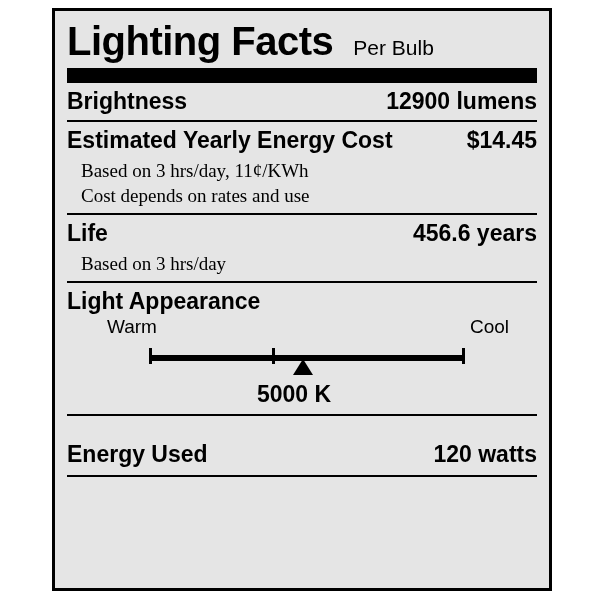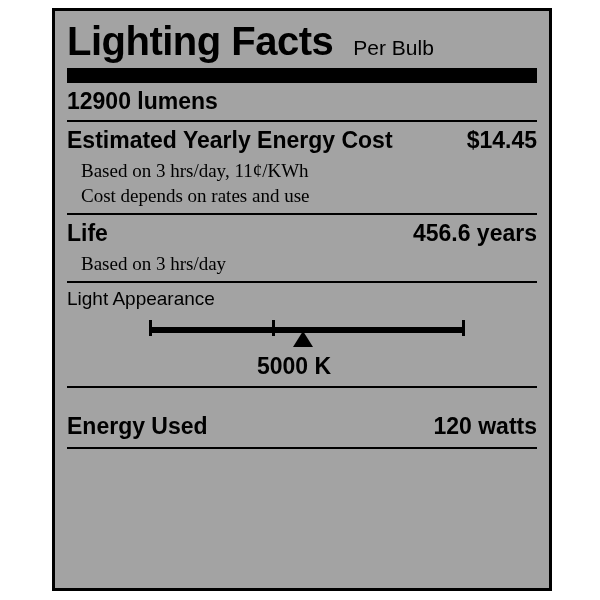--- a/index.html
+++ b/index.html
@@ -15,21 +15,21 @@
     overflow: hidden;
   }
   .label-box {
     position: absolute;
     left: 52px;
     top: 8px;
     width: 500px;
     height: 583px;
     border: 3px solid #000000;
     box-sizing: border-box;
-    background: #a3a3a3;
+    background: #e5e5e5;
   }
   .inner {
     position: absolute;
     left: 12px;
     right: 12px;
     top: 8px;
   }
   
   .title-row {
     display: flex;
@@ -78,22 +78,22 @@
   }
   .subline {
     font-size: 19px;
     font-weight: normal;
     padding: 1px 0 2px 14px;
     font-family: Liberation Serif, serif;
   }
   .section-pad-bottom { padding-bottom: 6px; }
   
   .appearance-label {
-    font-size: 19px;
-    font-weight: normal;
+    font-size: 23px;
+    font-weight: bold;
     padding: 5px 0 1px 0;
   }
   .scale-ends {
     display: flex;
     justify-content: space-between;
     font-size: 19px;
     padding: 0 28px 1px 40px;
   }
   .scale-wrap {
     position: relative;
@@ -151,20 +151,21 @@
   <div class="inner">
 
     <div class="title-row">
       <div class="title-main">Lighting Facts</div>
       <div class="title-sub">Per Bulb</div>
     </div>
 
     <div class="thick-bar"></div>
 
     <div class="row">
+      <div class="row-label">Brightness</div>
       <div class="row-value">12900 lumens</div>
     </div>
 
     <div class="rule"></div>
 
     <div class="row">
       <div class="row-label">Estimated Yearly Energy Cost</div>
       <div class="row-value">$14.45</div>
     </div>
     <div class="subline">Based on 3 hrs/day, 11¢/KWh</div>
@@ -174,20 +175,24 @@
 
     <div class="row">
       <div class="row-label">Life</div>
       <div class="row-value">456.6 years</div>
     </div>
     <div class="subline section-pad-bottom">Based on 3 hrs/day</div>
 
     <div class="rule"></div>
 
     <div class="appearance-label">Light Appearance</div>
+    <div class="scale-ends">
+      <span>Warm</span>
+      <span>Cool</span>
+    </div>
     <div class="scale-wrap">
       <div class="scale-bar"></div>
       <div class="tick tick-left"></div>
       <div class="tick tick-mid"></div>
       <div class="tick tick-right"></div>
       <div class="marker"></div>
     </div>
     <div class="kelvin">5000 K</div>
 
     <div class="rule"></div>

